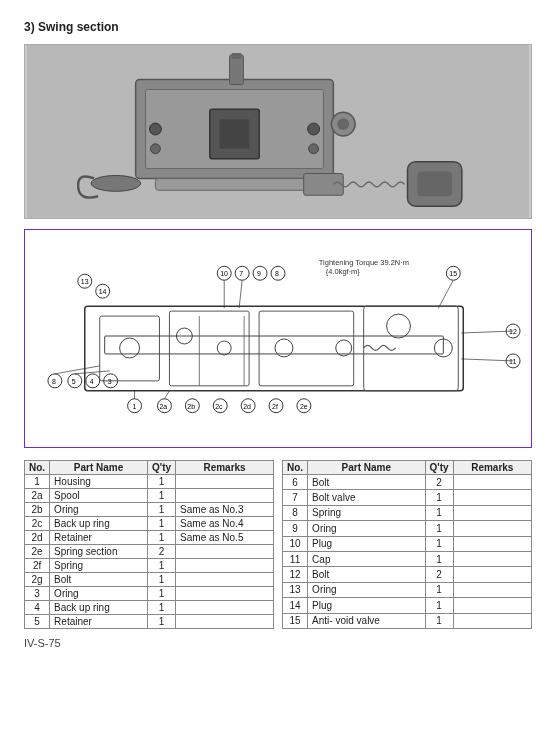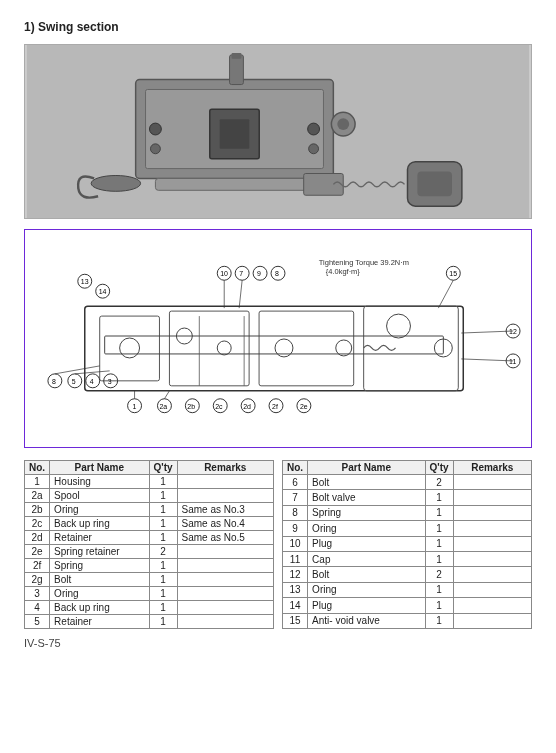--- a/index.html
+++ b/index.html
@@ -75,21 +75,21 @@
     .footer-text {
       text-align: left;
       font-size: 11px;
       color: #444;
       margin-top: 8px;
     }
   </style>
 </head>
 <body>
 
-<div class="section-title">1)  Swing section</div>
+<div class="section-title">3)  Swing section</div>
 
 <div class="photo-area">
   <svg width="100%" height="100%" viewBox="0 0 508 175" xmlns="http://www.w3.org/2000/svg">
     <rect width="508" height="175" fill="#b8b8b8"></rect>
 
     <rect x="110" y="35" width="200" height="100" rx="4" fill="#888" stroke="#555" stroke-width="1.5"></rect>
     <rect x="120" y="45" width="180" height="80" rx="2" fill="#999" stroke="#666" stroke-width="1"></rect>
 
     <rect x="185" y="65" width="50" height="50" rx="2" fill="#555" stroke="#333" stroke-width="1.5"></rect>
     <rect x="195" y="75" width="30" height="30" rx="1" fill="#444"></rect>
@@ -243,21 +243,21 @@
     <td>Same as No.4</td>
   </tr>
         <tr>
     <td class="no-col">2d</td>
     <td>Retainer</td>
     <td class="qty-col">1</td>
     <td>Same as No.5</td>
   </tr>
         <tr>
     <td class="no-col">2e</td>
-    <td>Spring retainer</td>
+    <td>Spring section</td>
     <td class="qty-col">2</td>
     <td></td>
   </tr>
         <tr>
     <td class="no-col">2f</td>
     <td>Spring</td>
     <td class="qty-col">1</td>
     <td></td>
   </tr>
         <tr>

